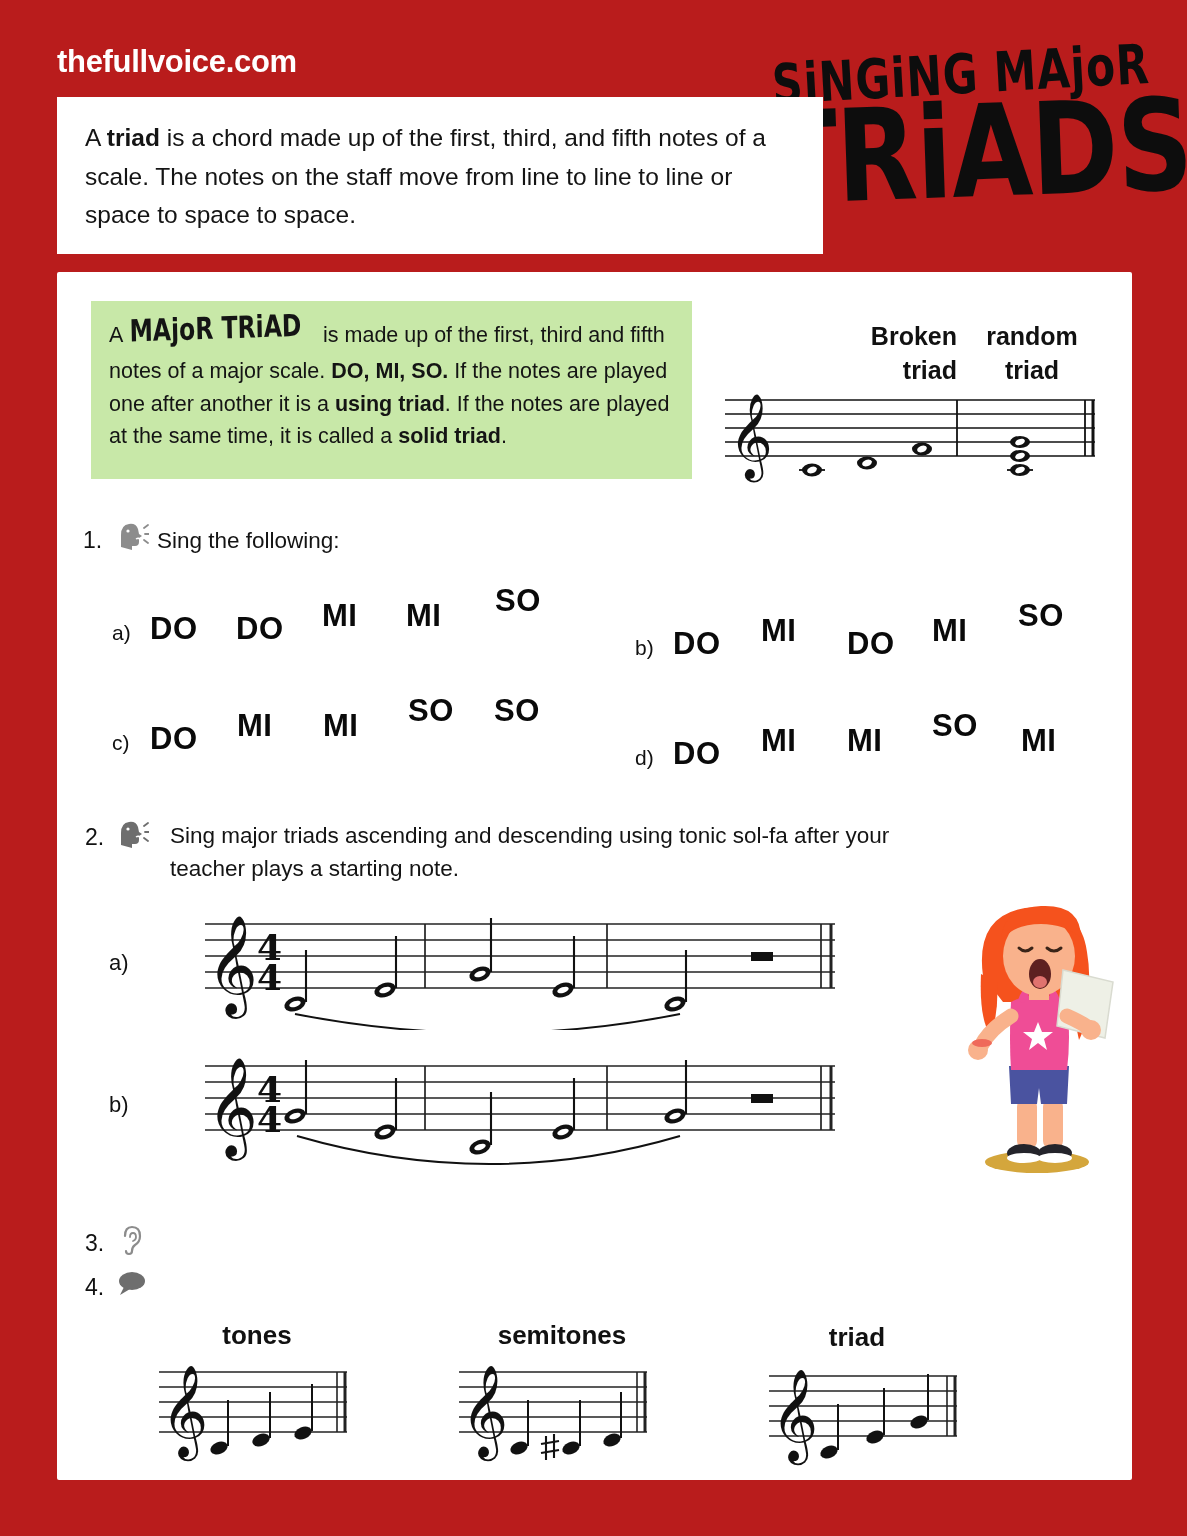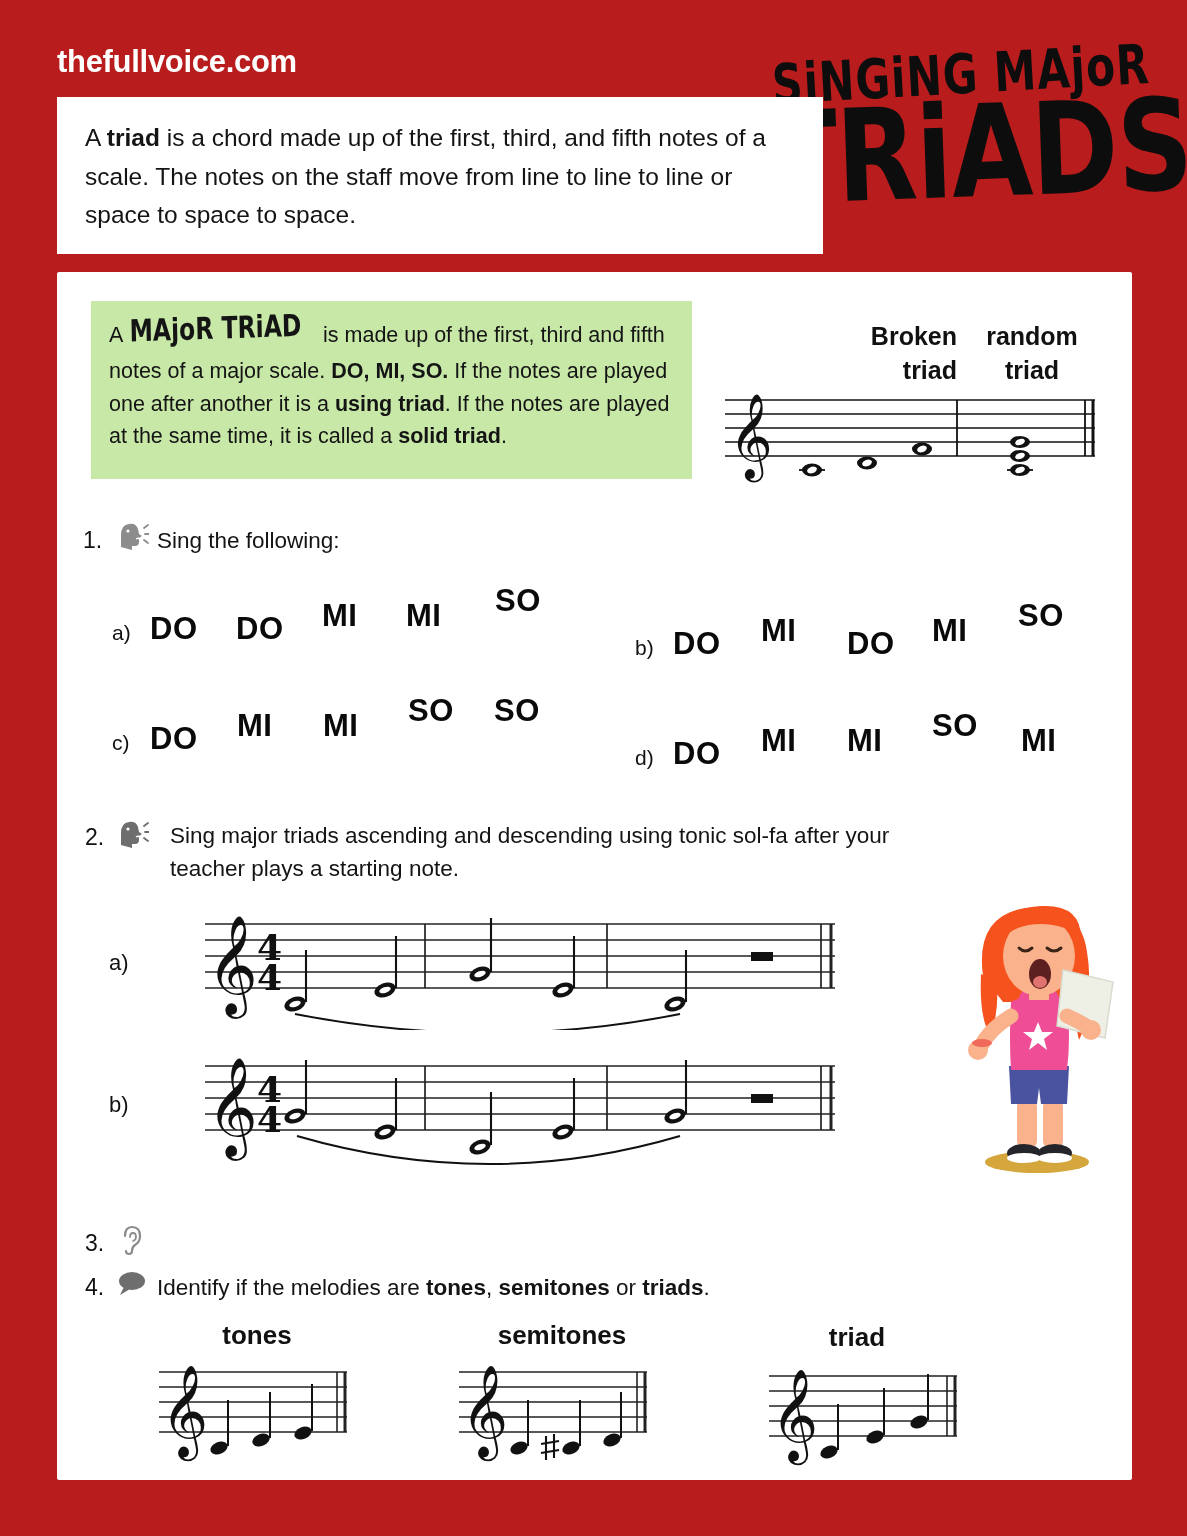--- a/index.html
+++ b/index.html
@@ -376,21 +376,20 @@
     <svg class="icon-ear" style="left:62px; top:952px;" viewBox="0 0 26 32">
       <path d="M6 12 Q6 3 13 3 Q21 3 21 12 Q21 18 16 21 Q13 23 13 27 Q13 30 10 30 Q7 30 7 27" fill="none" stroke="#8c8c8c" stroke-width="2.2" stroke-linecap="round"></path>
       <path d="M11 13 Q11 9 14 9 Q17 9 17 13 Q17 16 14 17" fill="none" stroke="#8c8c8c" stroke-width="1.8" stroke-linecap="round"></path>
     </svg>
 
     <div class="ex-num" style="left:28px; top:1002px;">4.</div>
     <svg class="icon-bubble" style="left:60px; top:998px;" viewBox="0 0 30 26">
       <ellipse cx="15" cy="11" rx="13" ry="9" fill="#6e6e6e"></ellipse>
       <path d="M7 17 L3 25 L13 19 Z" fill="#6e6e6e"></path>
     </svg>
-    <div class="ex-text" style="left:100px; top:1000px; width:860px;"><span>Identify if the melodies are </span><b>tones</b><span>, </span><b>semitones</b><span> or </span><b>triads</b><span>.</span></div>
 
     <div class="mini-label" style="left:100px; top:1048px; width:200px;">tones</div>
     <svg style="position:absolute;left:90px;top:1082px;" width="230" height="120" viewBox="0 0 230 120">
       <g stroke="#222" stroke-width="1.6">
         <line x1="12" y1="18" x2="200" y2="18"></line>
         <line x1="12" y1="33" x2="200" y2="33"></line>
         <line x1="12" y1="48" x2="200" y2="48"></line>
         <line x1="12" y1="63" x2="200" y2="63"></line>
         <line x1="12" y1="78" x2="200" y2="78"></line>
       </g>

